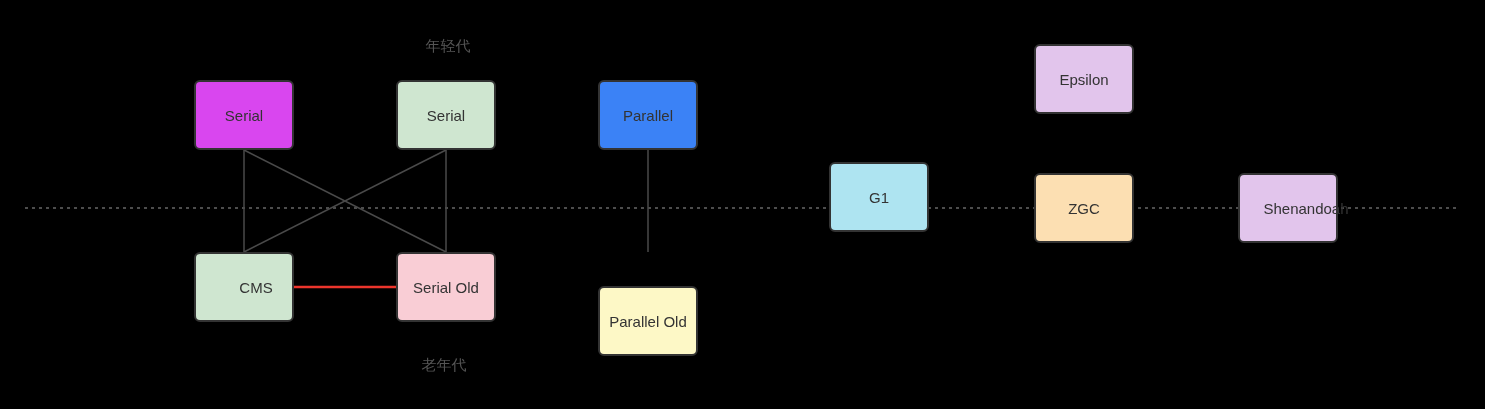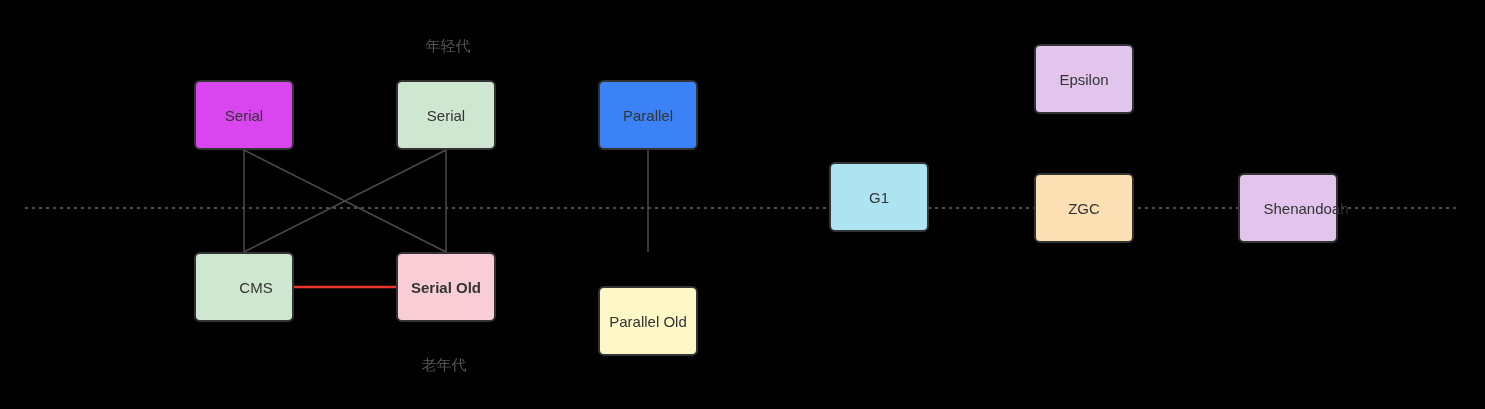--- a/index.html
+++ b/index.html
@@ -93,21 +93,21 @@
   </div>
 
   <div class="node" style="left: 1238px; top: 173px; background-color: rgb(226, 197, 236); padding-left: 36px;">
     <span class="node-label">Shenandoah</span>
   </div>
 
   <div class="node" style="left: 194px; top: 252px; background-color: rgb(207, 230, 208); padding-left: 24px;">
     <span class="node-label">CMS</span>
   </div>
 
-  <div class="node" style="left: 396px; top: 252px; background-color: rgb(249, 205, 213); font-weight: bold;">
+  <div class="node" style="left: 396px; top: 252px; background-color: rgb(249, 205, 213);">
     <span class="node-label">Serial Old</span>
   </div>
 
   <div class="node" style="left: 598px; top: 252px; background-color: rgb(253, 248, 198); margin-top: 34px;">
     <span class="node-label">Parallel Old</span>
   </div>
 
 </div>
 
 </body></html>

